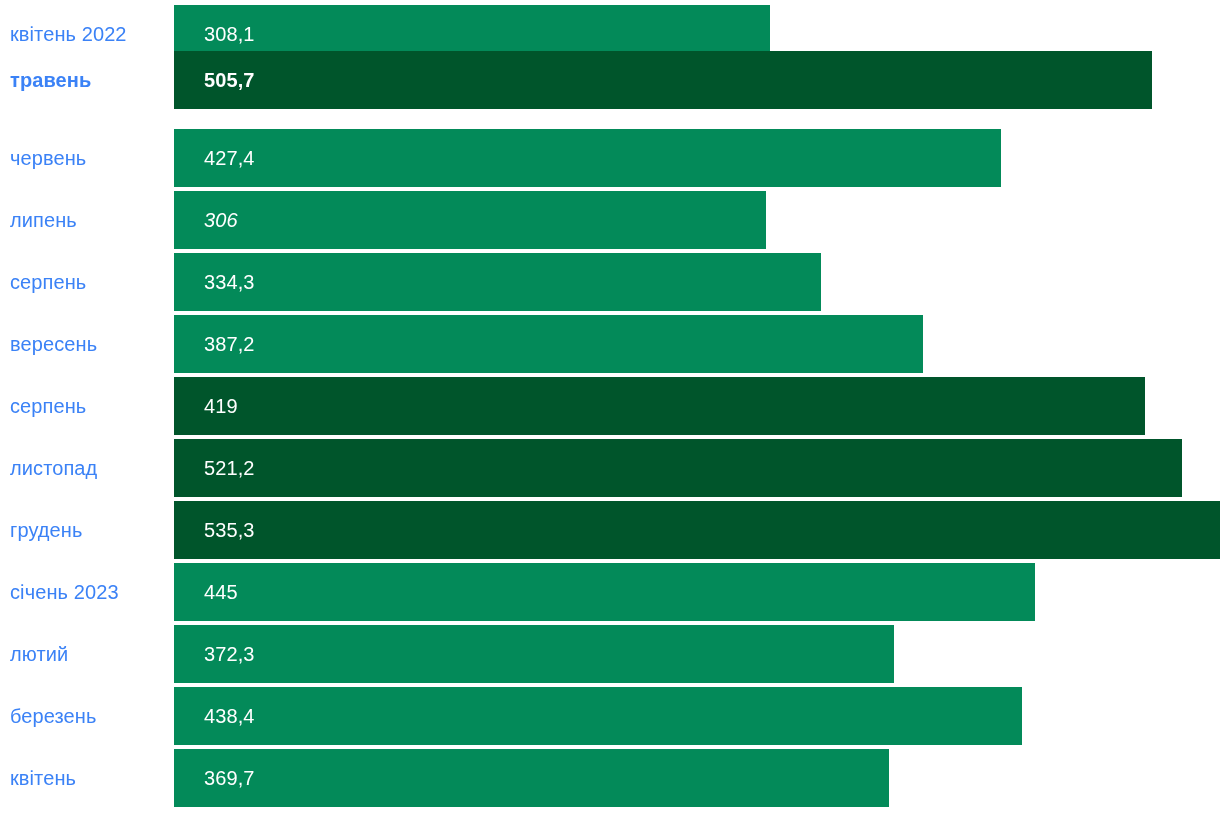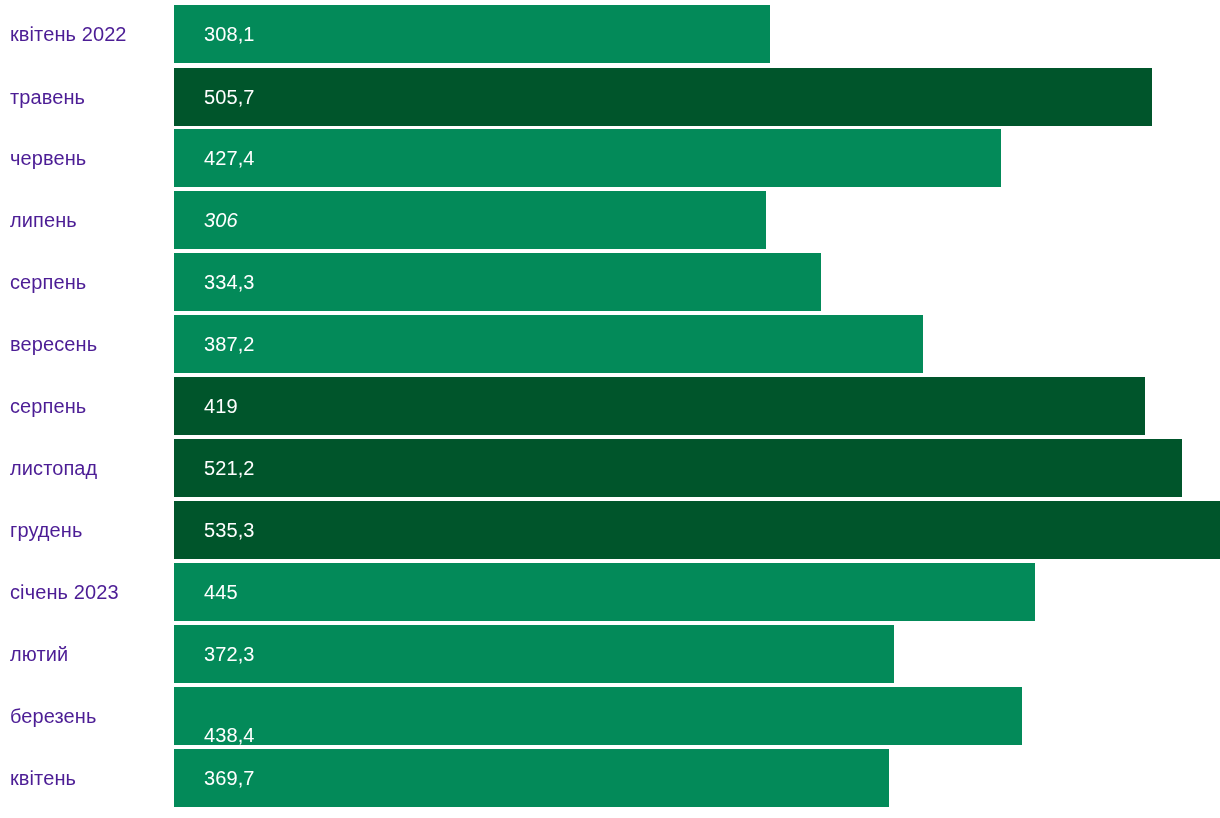--- a/index.html
+++ b/index.html
@@ -30,21 +30,21 @@
   .row-label {
     position: absolute;
     left: 10px;
     top: 0;
     height: 58px;
     width: 158px;
     display: flex;
     align-items: center;
     font-size: 20px;
     line-height: 1;
-    color: #4c1d95;
+    color: #3b82f6;
     letter-spacing: 0.1px;
     white-space: nowrap;
   }
   .bar {
     position: absolute;
     left: 174px;
     top: 0;
     height: 58px;
     display: flex;
     align-items: center;
@@ -62,21 +62,21 @@
 </head>
 <body>
 
 <div id="chart-root">
     <div class="bar-row" style="top: 5px;">
       <div class="row-label">квітень 2022</div>
       <div class="bar" style="width: 596px; background: rgb(3, 138, 89);">
         <span class="bar-value">308,1</span>
       </div>
     </div>
-    <div class="bar-row" style="top: 68px;">
+    <div class="bar-row" style="top: 51px; font-weight: bold;">
       <div class="row-label">травень</div>
       <div class="bar" style="width: 978px; background: rgb(0, 85, 43);">
         <span class="bar-value">505,7</span>
       </div>
     </div>
     <div class="bar-row" style="top: 129px;">
       <div class="row-label">червень</div>
       <div class="bar" style="width: 827px; background: rgb(3, 138, 89);">
         <span class="bar-value">427,4</span>
       </div>
@@ -124,21 +124,21 @@
       </div>
     </div>
     <div class="bar-row" style="top: 625px;">
       <div class="row-label">лютий</div>
       <div class="bar" style="width: 720px; background: rgb(3, 138, 89);">
         <span class="bar-value">372,3</span>
       </div>
     </div>
     <div class="bar-row" style="top: 687px;">
       <div class="row-label">березень</div>
-      <div class="bar" style="width: 848px; background: rgb(3, 138, 89); align-items: flex-end;">
+      <div class="bar" style="width: 848px; background: rgb(3, 138, 89);">
         <span class="bar-value">438,4</span>
       </div>
     </div>
     <div class="bar-row" style="top: 749px;">
       <div class="row-label">квітень</div>
       <div class="bar" style="width: 715px; background: rgb(3, 138, 89);">
         <span class="bar-value">369,7</span>
       </div>
     </div>
   </div>

